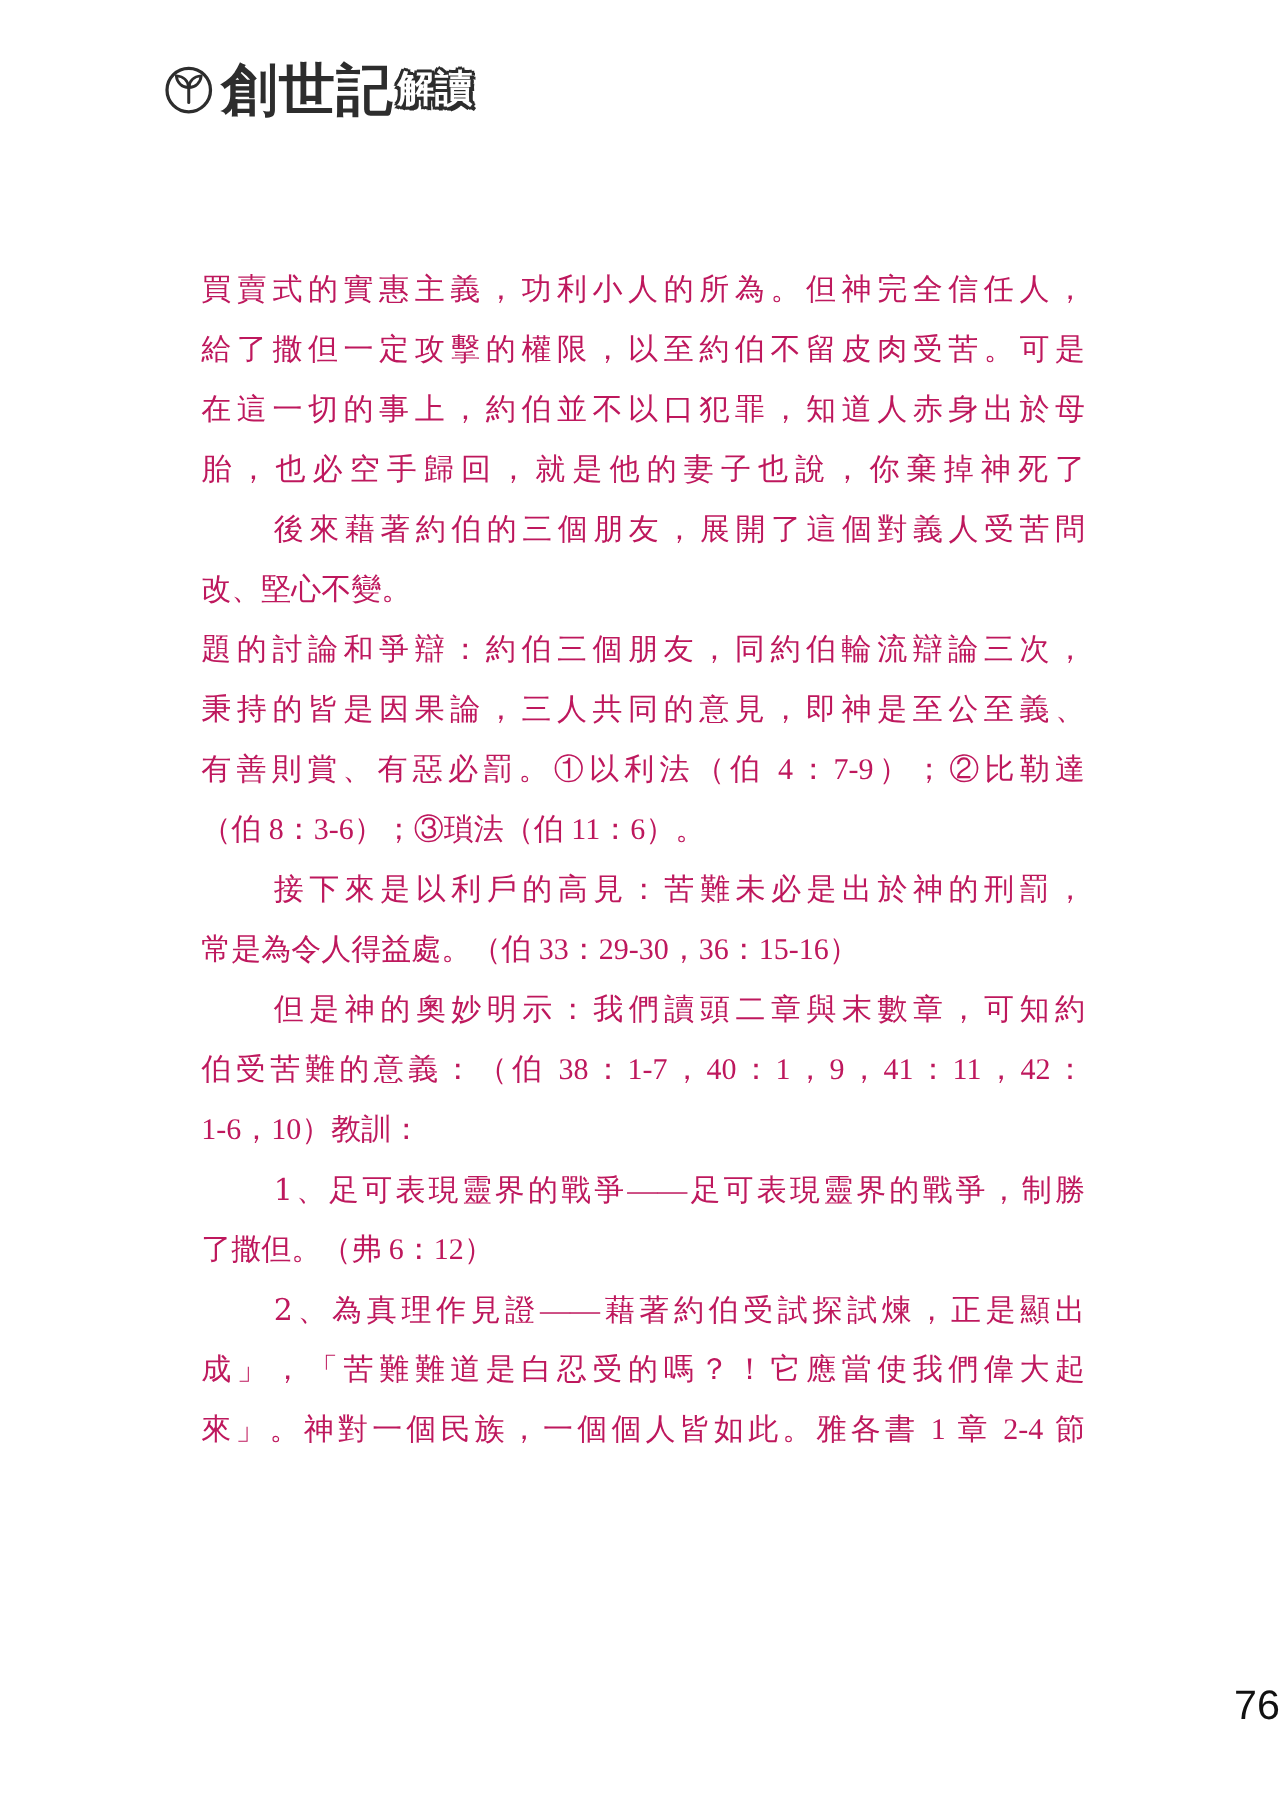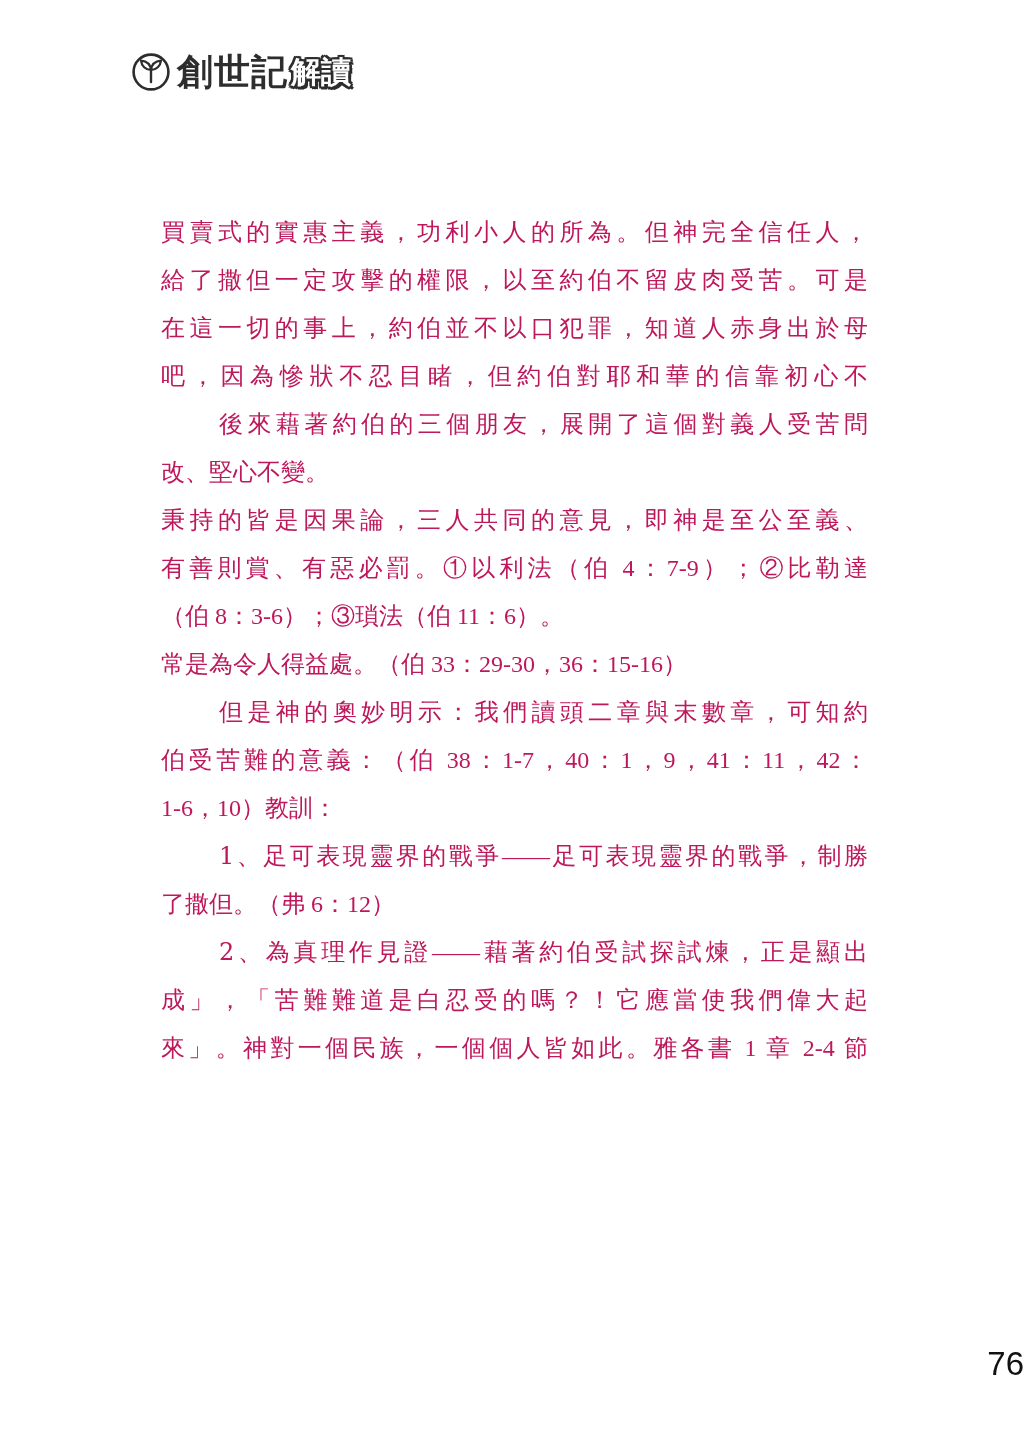--- a/index.html
+++ b/index.html
@@ -6,21 +6,21 @@
   .page{
     position:relative;width:1024px;height:1453px;background:#ffffff;
     overflow:hidden;color:#151515;
     font-family:"Liberation Serif","DejaVu Serif",serif;
   }
   
   .hdr{position:absolute;left:131px;top:50px;display:flex;align-items:center;}
   .logo{width:40px;height:40px;margin-right:6px;flex:0 0 auto;}
   .t-solid{
     font-family:"DejaVu Sans","Liberation Sans",sans-serif;
-    font-weight:700;font-size:36px;line-height:44px;color:#2d2d2d;letter-spacing:1px;
+    font-weight:700;font-size:45px;line-height:44px;color:#2d2d2d;letter-spacing:1px;
   }
   .t-bubble{
     font-family:"DejaVu Sans","Liberation Sans",sans-serif;
     font-weight:700;font-size:30px;line-height:44px;color:#ffffff;margin-left:3px;
     text-shadow:
       -2px -2px 0 #2d2d2d, 2px -2px 0 #2d2d2d,
       -2px  2px 0 #2d2d2d, 2px  2px 0 #2d2d2d,
       -2.5px 0 0 #2d2d2d, 2.5px 0 0 #2d2d2d,
       0 -2.5px 0 #2d2d2d, 0 2.5px 0 #2d2d2d,
       3px 3px 0 #2d2d2d;
@@ -57,26 +57,28 @@
       <path d="M20 18 C25.5 18 29.4 14 30 8.6 C24 9.2 20.5 12.6 20 18 Z" fill="none" stroke="#2d2d2d" stroke-width="2.2" stroke-linejoin="round"></path>
     </svg>
     <span class="t-solid">創世記</span>
     <span class="t-bubble">解讀</span>
   </div>
 
   <div class="text">
     <div class="ln">買賣式的實惠主義，功利小人的所為。但神完全信任人，</div>
     <div class="ln">給了撒但一定攻擊的權限，以至約伯不留皮肉受苦。可是</div>
     <div class="ln">在這一切的事上，約伯並不以口犯罪，知道人赤身出於母</div>
-    <div class="ln">吧，因為慘狀不忍目睹，但約伯對耶和華的信靠初心不</div>
+    <div class="ln">胎，也必空手歸回，就是他的妻子也說，你棄掉神死了</div>
     <div class="ln ind">後來藉著約伯的三個朋友，展開了這個對義人受苦問</div>
     <div class="ln last">改、堅心不變。</div>
+    <div class="ln">題的討論和爭辯：約伯三個朋友，同約伯輪流辯論三次，</div>
     <div class="ln">秉持的皆是因果論，三人共同的意見，即神是至公至義、</div>
     <div class="ln">有善則賞、有惡必罰。①以利法（伯 4：7-9）；②比勒達</div>
     <div class="ln last">（伯 8：3-6）；③瑣法（伯 11：6）。</div>
+    <div class="ln ind">接下來是以利戶的高見：苦難未必是出於神的刑罰，</div>
     <div class="ln last">常是為令人得益處。（伯 33：29-30，36：15-16）</div>
     <div class="ln ind">但是神的奧妙明示：我們讀頭二章與末數章，可知約</div>
     <div class="ln">伯受苦難的意義：（伯 38：1-7，40：1，9，41：11，42：</div>
     <div class="ln last">1-6，10）教訓：</div>
     <div class="ln ind">
       <span class="kai">1、足可表現靈界的戰爭</span><span>——足可表現靈界的戰爭，制勝</span>
     </div>
     <div class="ln last">了撒但。（弗 6：12）</div>
     <div class="ln ind">
       <span class="kai">2、為真理作見證</span><span>——藉著約伯受試探試煉，正是顯出</span>

